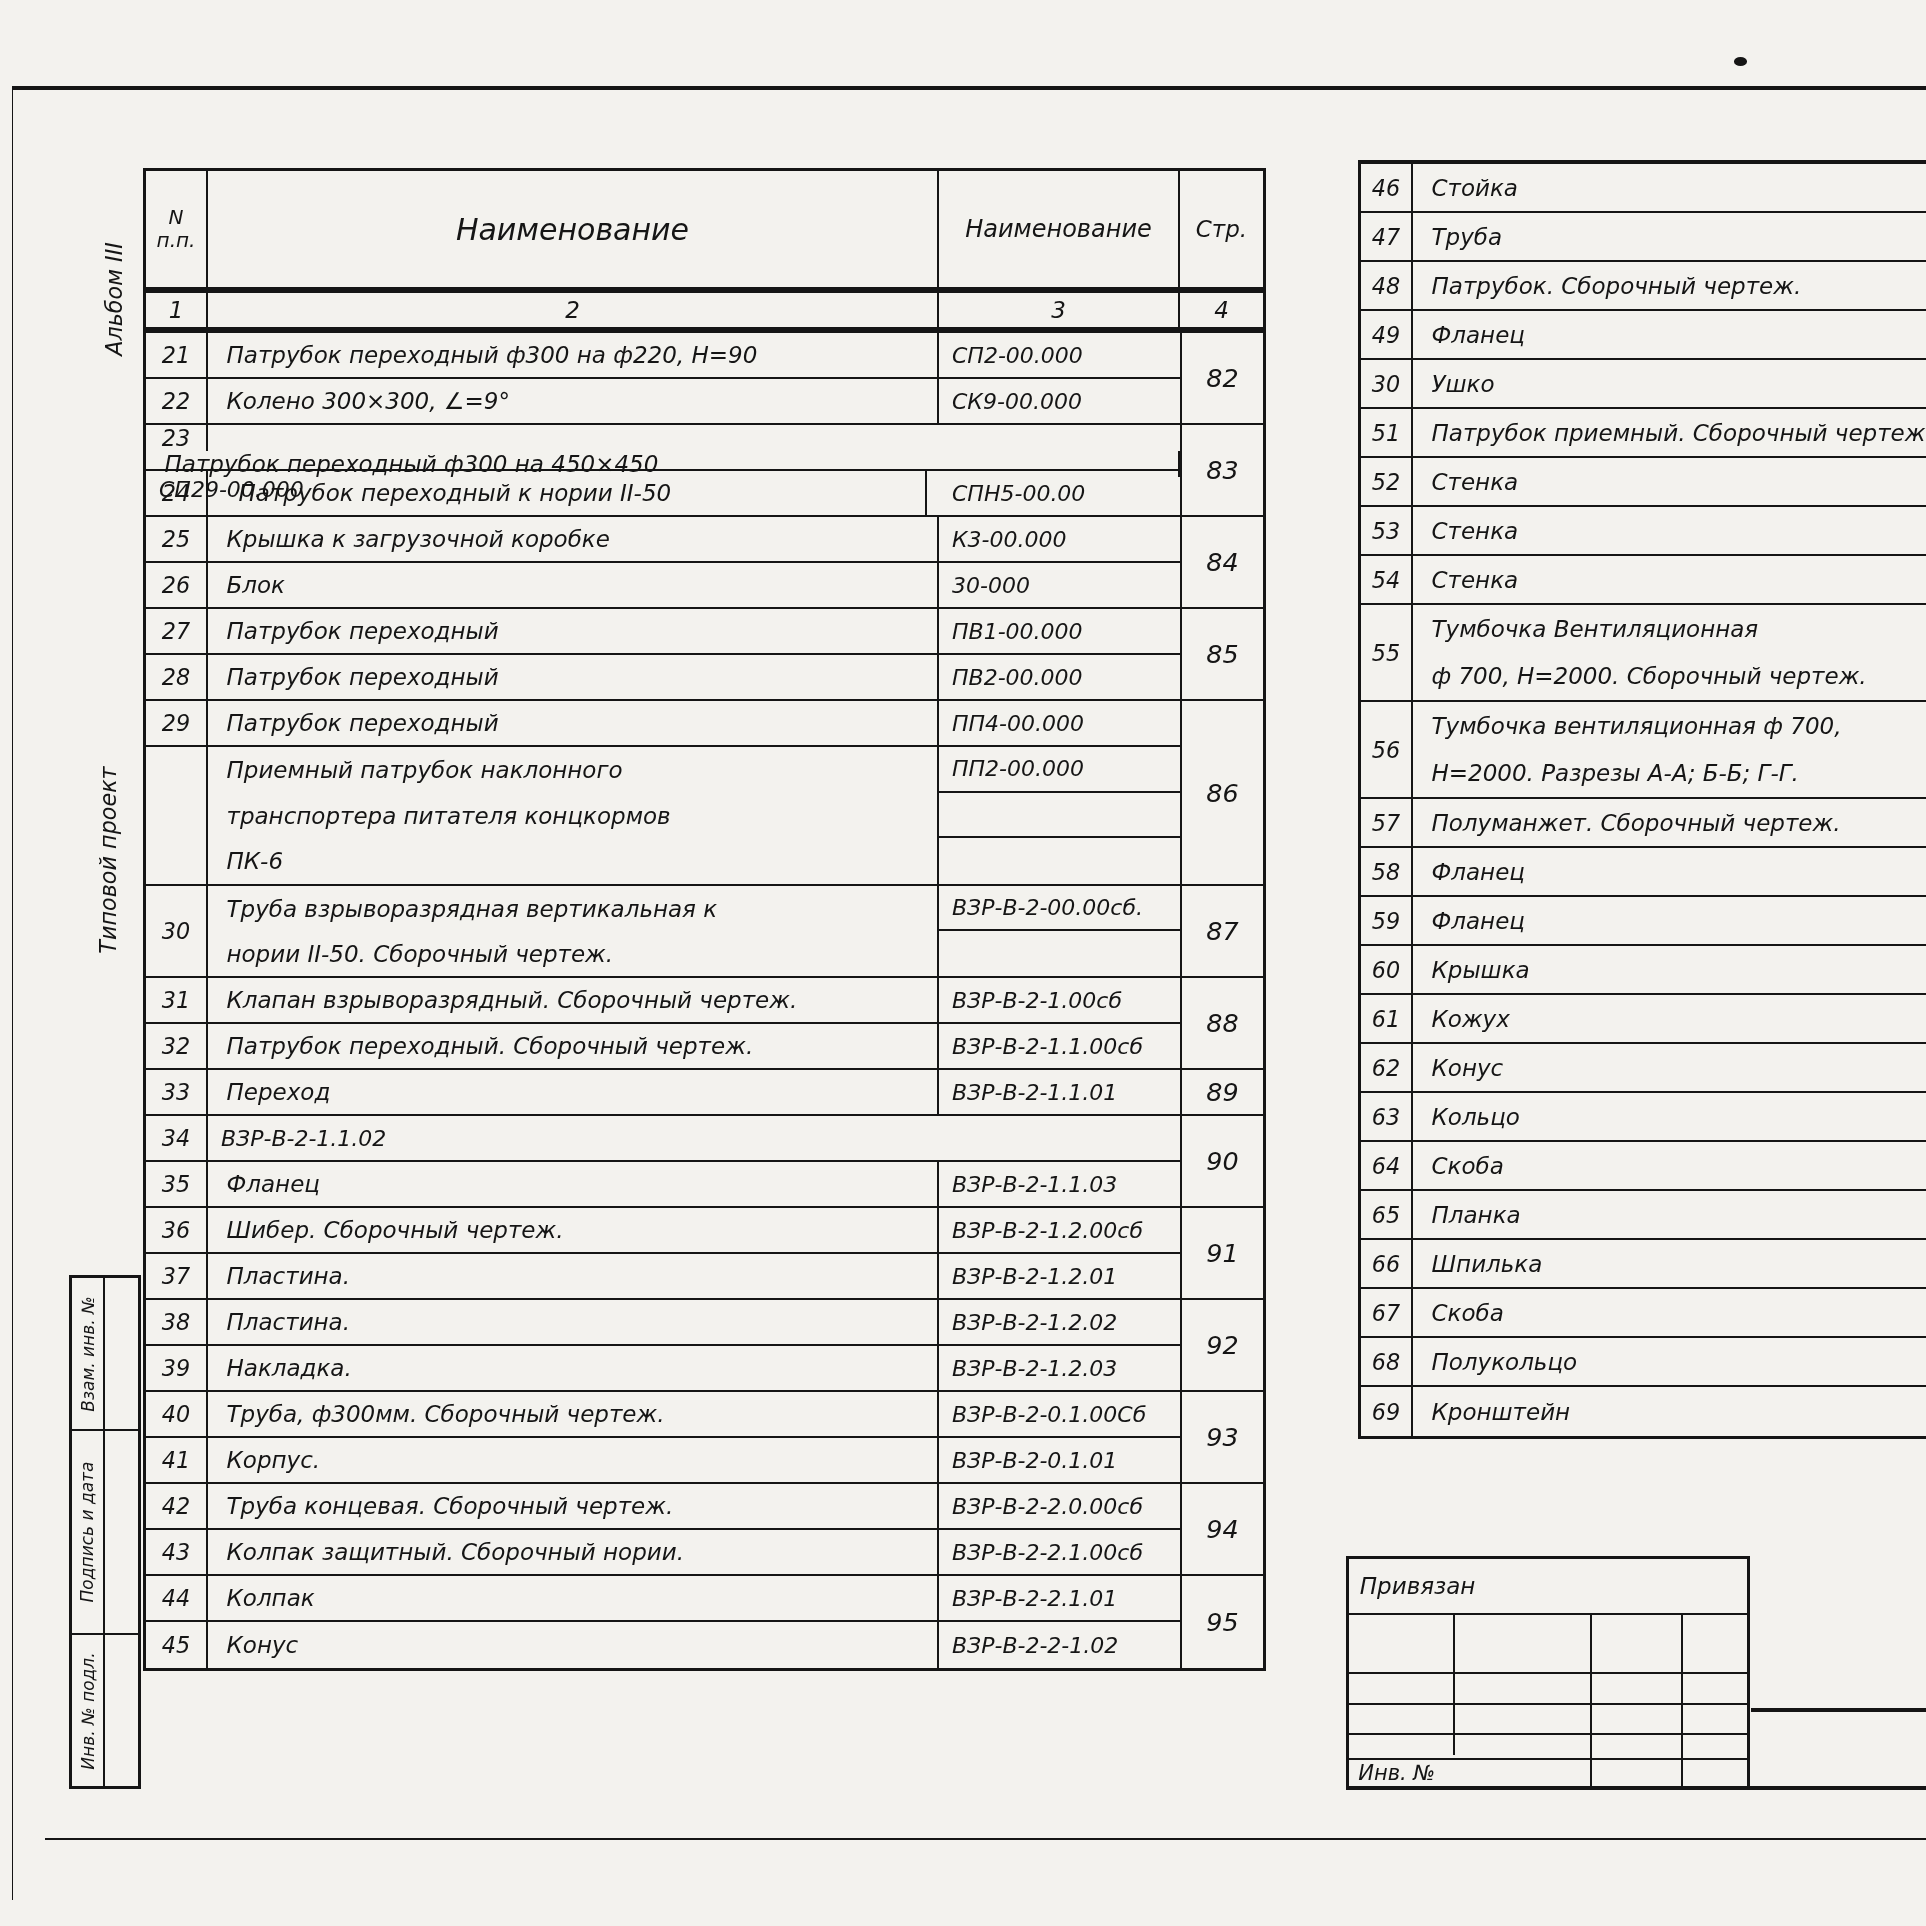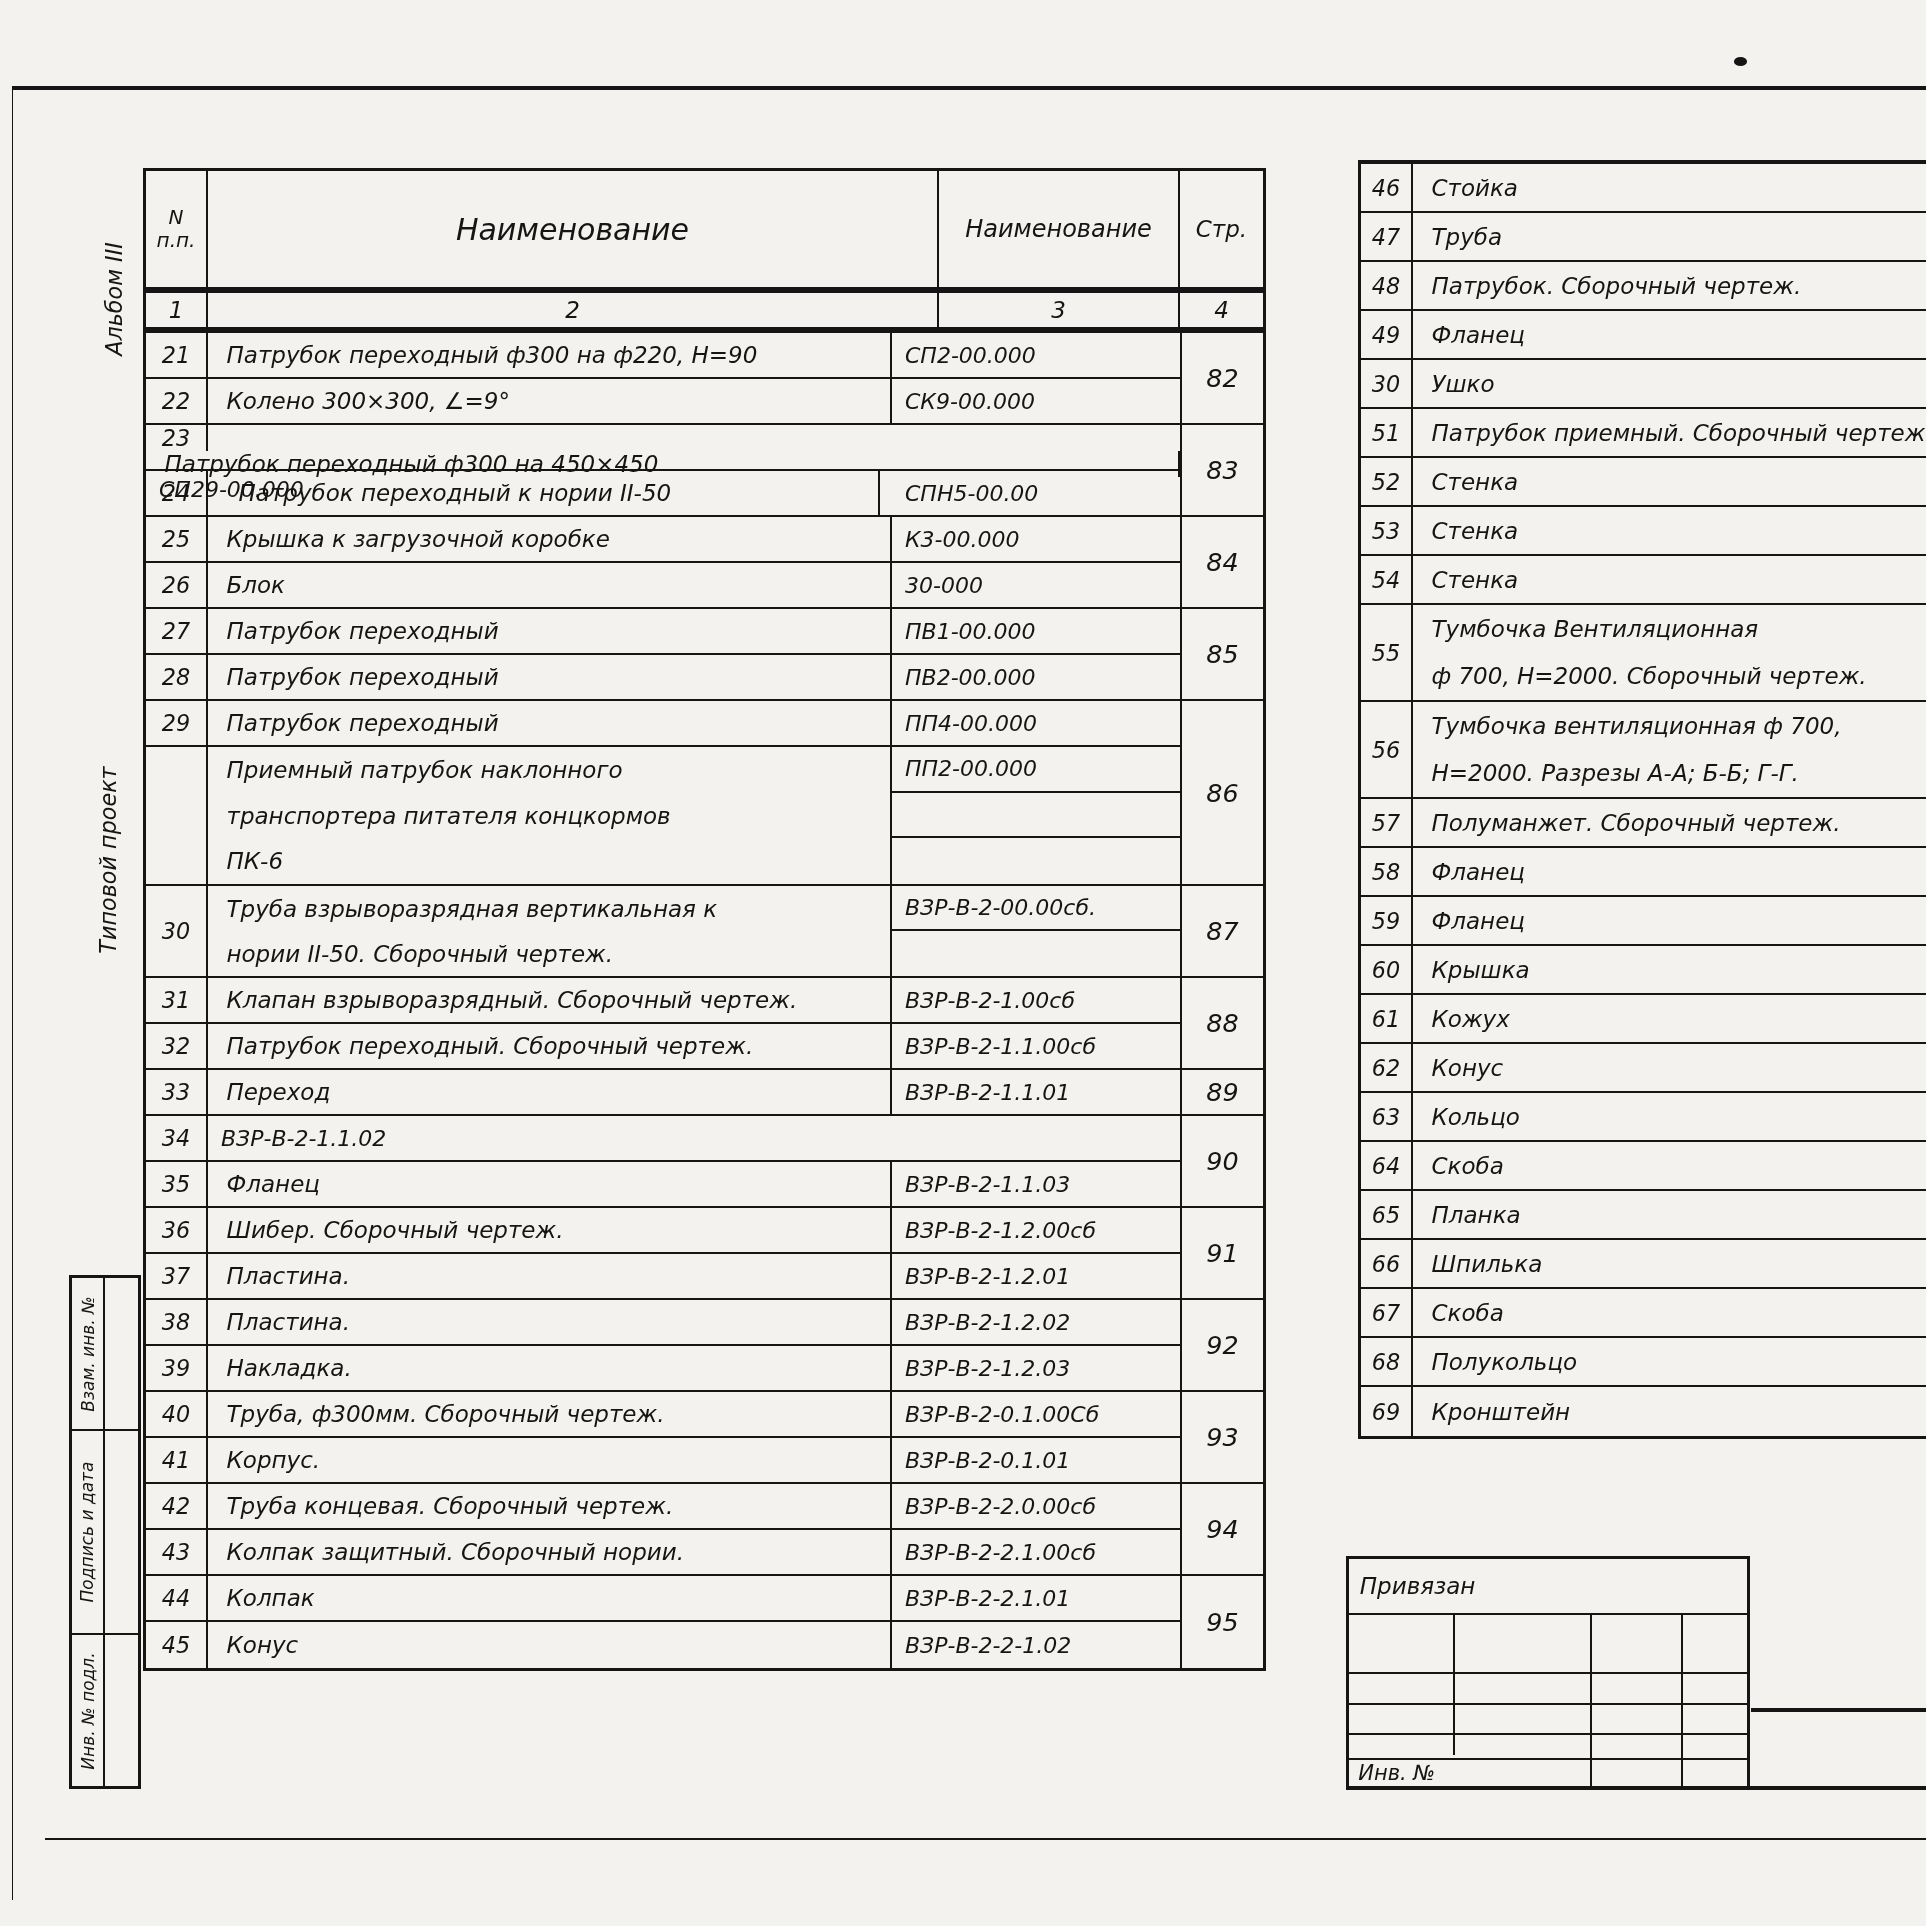--- a/index.html
+++ b/index.html
@@ -27,21 +27,21 @@
   .hc-page{width:83px;font-size:23px;}
   .nc-n{width:62px;}.nc-name{flex:1;}.nc-desig{width:241px;}.nc-page{width:83px;}
   .nc{font-size:23px;}
   .tbody{display:flex;}
   .rows{flex:1;display:flex;flex-direction:column;}
   .row{display:flex;border-bottom:var(--ln) solid var(--ink);box-sizing:border-box;}
   .rows .row:last-child{border-bottom:none;}
   .c-n{width:62px;border-right:var(--ln) solid var(--ink);display:flex;align-items:center;justify-content:center;font-size:22.3px;box-sizing:border-box;}
   .tbl-right .c-n{width:52px;}
   .c-name{flex:1;border-right:var(--ln) solid var(--ink);display:flex;flex-direction:column;justify-content:center;box-sizing:border-box;}
-  .c-desig{width:288px;display:flex;flex-direction:column;justify-content:center;box-sizing:border-box;text-align:center;}
+  .c-desig{width:241px;display:flex;flex-direction:column;justify-content:center;box-sizing:border-box;text-align:center;}
   .name-line{padding-left:18.5px;font-size:23px;white-space:nowrap;display:flex;align-items:center;}
   .desig-line{padding-left:13px;font-size:22px;white-space:nowrap;display:flex;align-items:center;box-sizing:border-box;}
   .desig-mid{border-bottom:var(--ln) solid var(--ink);}
   .pages{width:83px;border-left:var(--ln) solid var(--ink);display:flex;flex-direction:column;box-sizing:border-box;}
   .pg{display:flex;align-items:center;justify-content:center;font-size:25.4px;border-bottom:var(--ln) solid var(--ink);box-sizing:border-box;}
   .pages .pg:last-child{border-bottom:none;}
   
   .rot{transform:rotate(-90deg);white-space:nowrap;}
   .side-label{display:flex;align-items:center;justify-content:center;}
   .margin-strip{position:absolute;left:69px;top:1275px;width:72px;height:514px;border:3.1px solid var(--ink);box-sizing:border-box;display:flex;flex-direction:column;}

